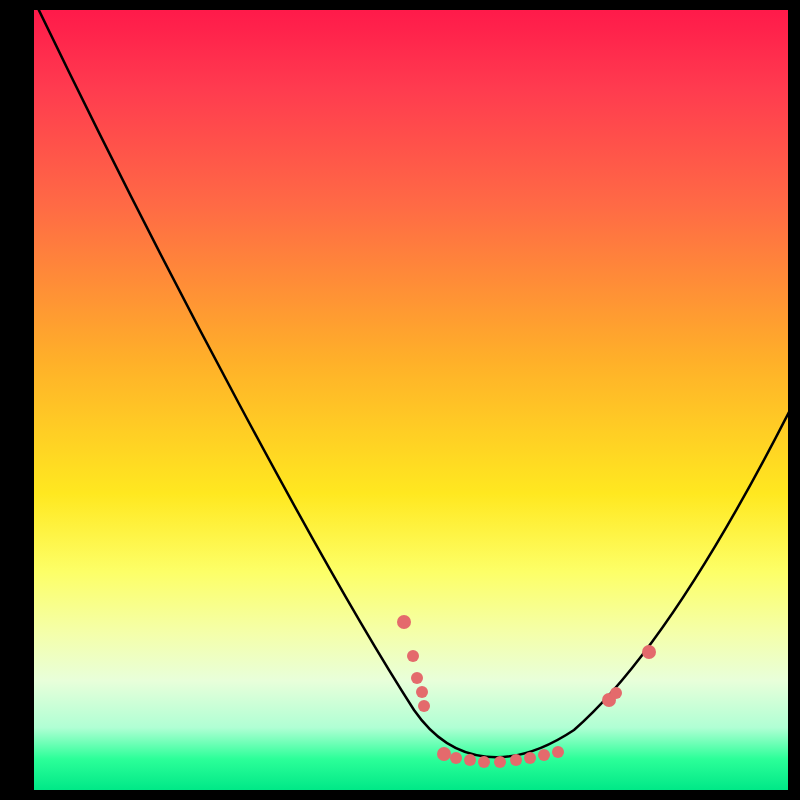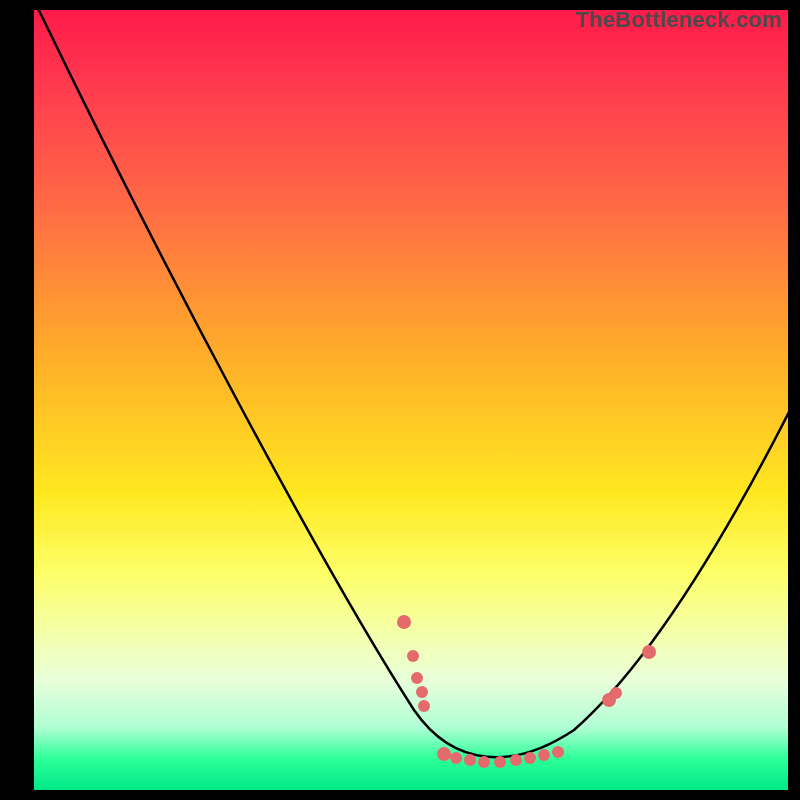--- a/index.html
+++ b/index.html
@@ -65,21 +65,20 @@
     stroke: #000;
     stroke-width: 2.5;
   }
 </style>
 </head>
 <body>
 
 <div class="frame">
   <div class="gradient"></div>
 
-  <div class="watermark">TheBottleneck.com</div>
 
   <svg class="curve" viewBox="0 0 754 780" preserveAspectRatio="none">
     <path class="linecurve" d="M 0 -10 C 130 260, 290 560, 380 700 C 420 758, 480 760, 540 720 C 620 650, 700 510, 756 400"></path>
     <g id="dots">
         <circle cx="370" cy="612" r="7" class="dot"></circle>
         <circle cx="379" cy="646" r="6" class="dot"></circle>
         <circle cx="383" cy="668" r="6" class="dot"></circle>
         <circle cx="388" cy="682" r="6" class="dot"></circle>
         <circle cx="390" cy="696" r="6" class="dot"></circle>
         <circle cx="410" cy="744" r="7" class="dot"></circle>

